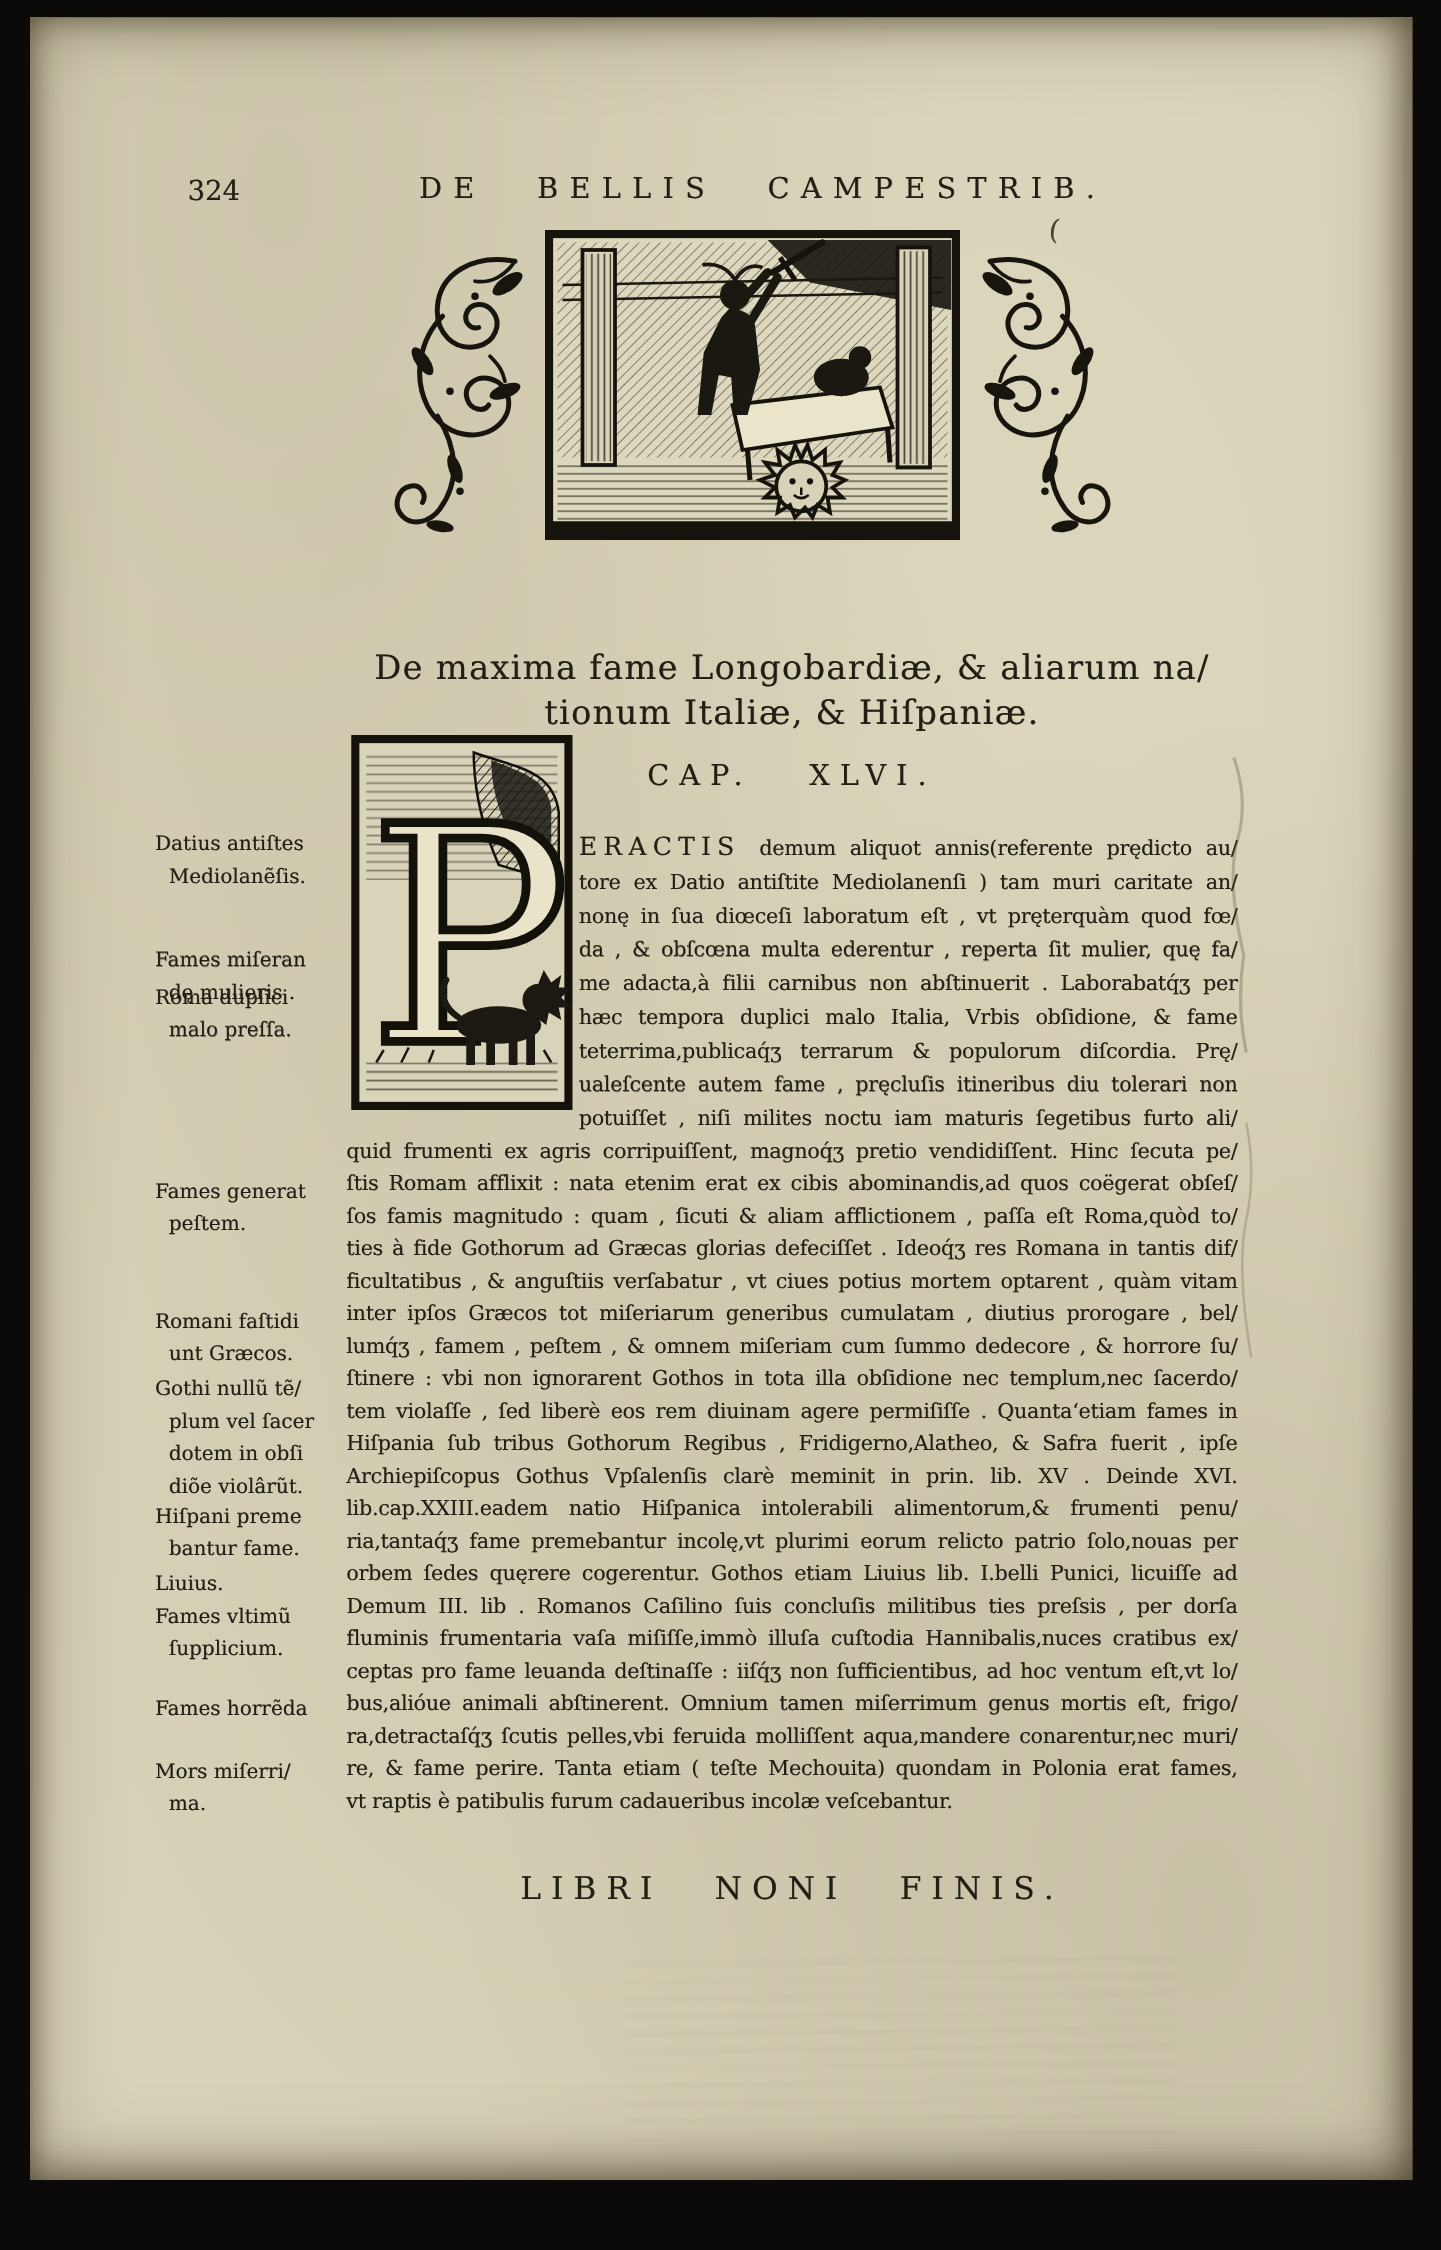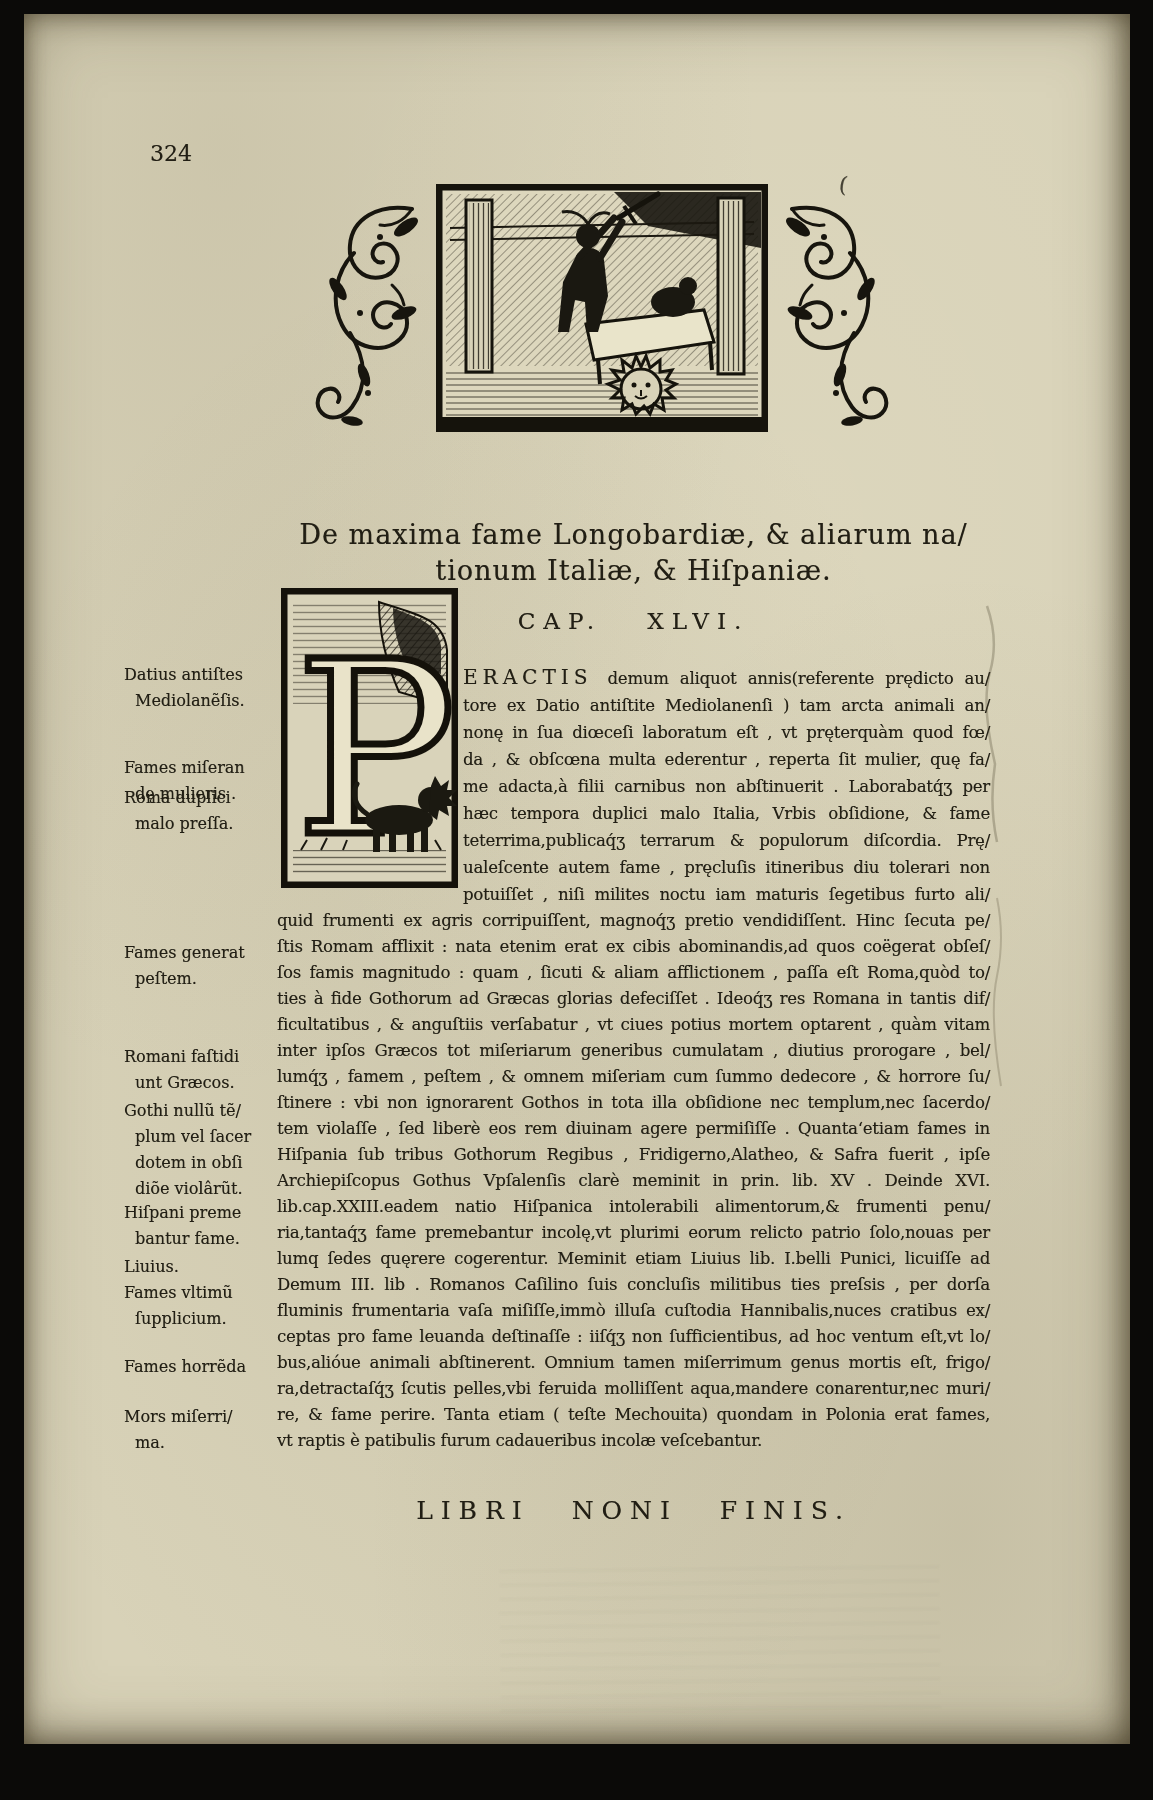--- a/index.html
+++ b/index.html
@@ -47,20 +47,21 @@
      filter:blur(1.6px);transform:rotate(-.6deg);}
   .penmarks{position:absolute;left:977px;top:598px;width:32px;height:520px;}
 </style>
 </head>
 <body>
 
 <div class="scan">
   <div class="paper"></div>
 
   <div class="pagenum ink">324</div>
+  <div class="runhead ink">DE BELLIS CAMPESTRIB.</div>
   <div class="straymark ink">(</div>
 
   <svg class="orn orn-left" viewBox="0 0 132 238">
     <g id="orn-g" fill="none" stroke="#17150e" stroke-width="4" stroke-linecap="round">
       <path d="M104 16 C70 10 44 26 42 52 C40 74 56 88 74 84 C88 81 94 66 86 56 C80 48 68 49 65 58 C63 65 69 71 75 69"></path>
       <path d="M46 60 C28 78 22 108 34 132 C46 156 76 162 92 146 C104 134 100 114 84 110 C72 107 62 116 66 127 C69 135 79 137 83 131"></path>
       <path d="M42 140 C58 166 60 192 44 214 C36 225 22 228 14 220 C6 212 10 198 20 196 C28 194 34 202 30 209"></path>
       <path d="M104 16 C96 28 84 34 72 32" stroke-width="3"></path>
       <path d="M84 92 C92 100 94 104 96 112" stroke-width="3"></path>
       <ellipse cx="98" cy="34" rx="14" ry="6" fill="#17150e" stroke="none" transform="rotate(-35 98 34)"></ellipse>
@@ -147,42 +148,42 @@
     <rect x="108" y="242" width="7" height="22" fill="#1b1911"></rect>
     <rect x="126" y="242" width="7" height="22" fill="#1b1911"></rect>
     <rect x="140" y="240" width="7" height="24" fill="#1b1911"></rect>
     <path d="M86 226 C74 218 70 206 76 196" stroke="#1b1911" stroke-width="5" fill="none" stroke-linecap="round"></path>
     <rect x="12" y="262" width="153" height="26" fill="url(#ipH)" opacity=".6"></rect>
     <path d="M20 262 L26 252 M40 262 L46 250 M62 262 L66 252 M160 262 L154 252" stroke="#1b1911" stroke-width="2"></path>
   </svg>
 
   <div class="bodytext ink">
       <div class="bl indent"><span class="opencaps">ERACTIS</span> demum aliquot annis(referente prędicto au/</div>
-      <div class="bl indent">tore ex Datio antiſtite Mediolanenſi ) tam arcta animali an/</div>
+      <div class="bl indent">tore ex Datio antiſtite Mediolanenſi ) tam muri caritate an/</div>
       <div class="bl indent">nonę in ſua diœceſi laboratum eſt , vt pręterquàm quod fœ/</div>
       <div class="bl indent">da , &amp; obſcœna multa ederentur , reperta ſit mulier, quę fa/</div>
       <div class="bl indent">me adacta,à filii carnibus non abſtinuerit .  Laborabatq́ʒ per</div>
       <div class="bl indent">hæc tempora duplici malo Italia, Vrbis obſidione, &amp; fame</div>
       <div class="bl indent">teterrima,publicaq́ʒ terrarum &amp; populorum diſcordia. Prę/</div>
       <div class="bl indent">ualeſcente autem fame , pręcluſis itineribus diu tolerari non</div>
       <div class="bl indent">potuiſſet , niſi milites noctu iam maturis ſegetibus furto ali/</div>
       <div class="bl full">quid frumenti ex agris corripuiſſent, magnoq́ʒ pretio vendidiſſent.  Hinc ſecuta pe/</div>
       <div class="bl full">ſtis Romam afflixit : nata etenim erat ex cibis abominandis,ad quos coëgerat obſeſ/</div>
       <div class="bl full">ſos famis magnitudo : quam , ſicuti &amp; aliam afflictionem , paſſa eſt Roma,quòd to/</div>
       <div class="bl full">ties à fide Gothorum ad Græcas glorias defeciſſet .  Ideoq́ʒ res Romana in tantis dif/</div>
       <div class="bl full">ficultatibus , &amp; anguſtiis verſabatur , vt ciues potius mortem optarent , quàm vitam</div>
       <div class="bl full">inter ipſos Græcos tot miſeriarum generibus cumulatam , diutius prorogare , bel/</div>
       <div class="bl full">lumq́ʒ , famem , peſtem , &amp; omnem miſeriam cum ſummo dedecore , &amp; horrore ſu/</div>
       <div class="bl full">ſtinere : vbi non ignorarent Gothos in tota illa obſidione nec templum,nec ſacerdo/</div>
       <div class="bl full">tem violaſſe , ſed liberè eos rem diuinam agere permiſiſſe .  Quanta‘etiam fames in</div>
       <div class="bl full">Hiſpania ſub tribus Gothorum Regibus , Fridigerno,Alatheo, &amp; Safra fuerit , ipſe</div>
       <div class="bl full">Archiepiſcopus Gothus Vpſalenſis clarè meminit in prin. lib. XV . Deinde XVI.</div>
       <div class="bl full">lib.cap.XXIII.eadem natio Hiſpanica intolerabili alimentorum,&amp; frumenti penu/</div>
       <div class="bl full">ria,tantaq́ʒ fame premebantur incolę,vt plurimi eorum relicto patrio ſolo,nouas per</div>
-      <div class="bl full">lumq ſedes quęrere cogerentur. Meminit etiam Liuius lib. I.belli Punici, licuiſſe ad</div>
+      <div class="bl full">orbem ſedes quęrere cogerentur. Gothos etiam Liuius lib. I.belli Punici, licuiſſe ad</div>
       <div class="bl full">Demum III. lib . Romanos Caſilino ſuis concluſis militibus ties preſsis , per dorſa</div>
       <div class="bl full">fluminis frumentaria vaſa miſiſſe,immò illuſa cuſtodia Hannibalis,nuces cratibus ex/</div>
       <div class="bl full">ceptas pro fame leuanda deſtinaſſe : iiſq́ʒ non ſufficientibus, ad hoc ventum eſt,vt lo/</div>
       <div class="bl full">bus,alióue animali abſtinerent. Omnium tamen miſerrimum genus mortis eſt, frigo/</div>
       <div class="bl full">ra,detractaſq́ʒ ſcutis pelles,vbi feruida molliſſent aqua,mandere conarentur,nec muri/</div>
       <div class="bl full">re, &amp; fame perire.  Tanta etiam ( teſte Mechouita) quondam in Polonia erat fames,</div>
       <div class="bl full last">vt raptis è patibulis furum cadaueribus incolæ veſcebantur.</div>
     </div>
 
   <div class="marginhost">

